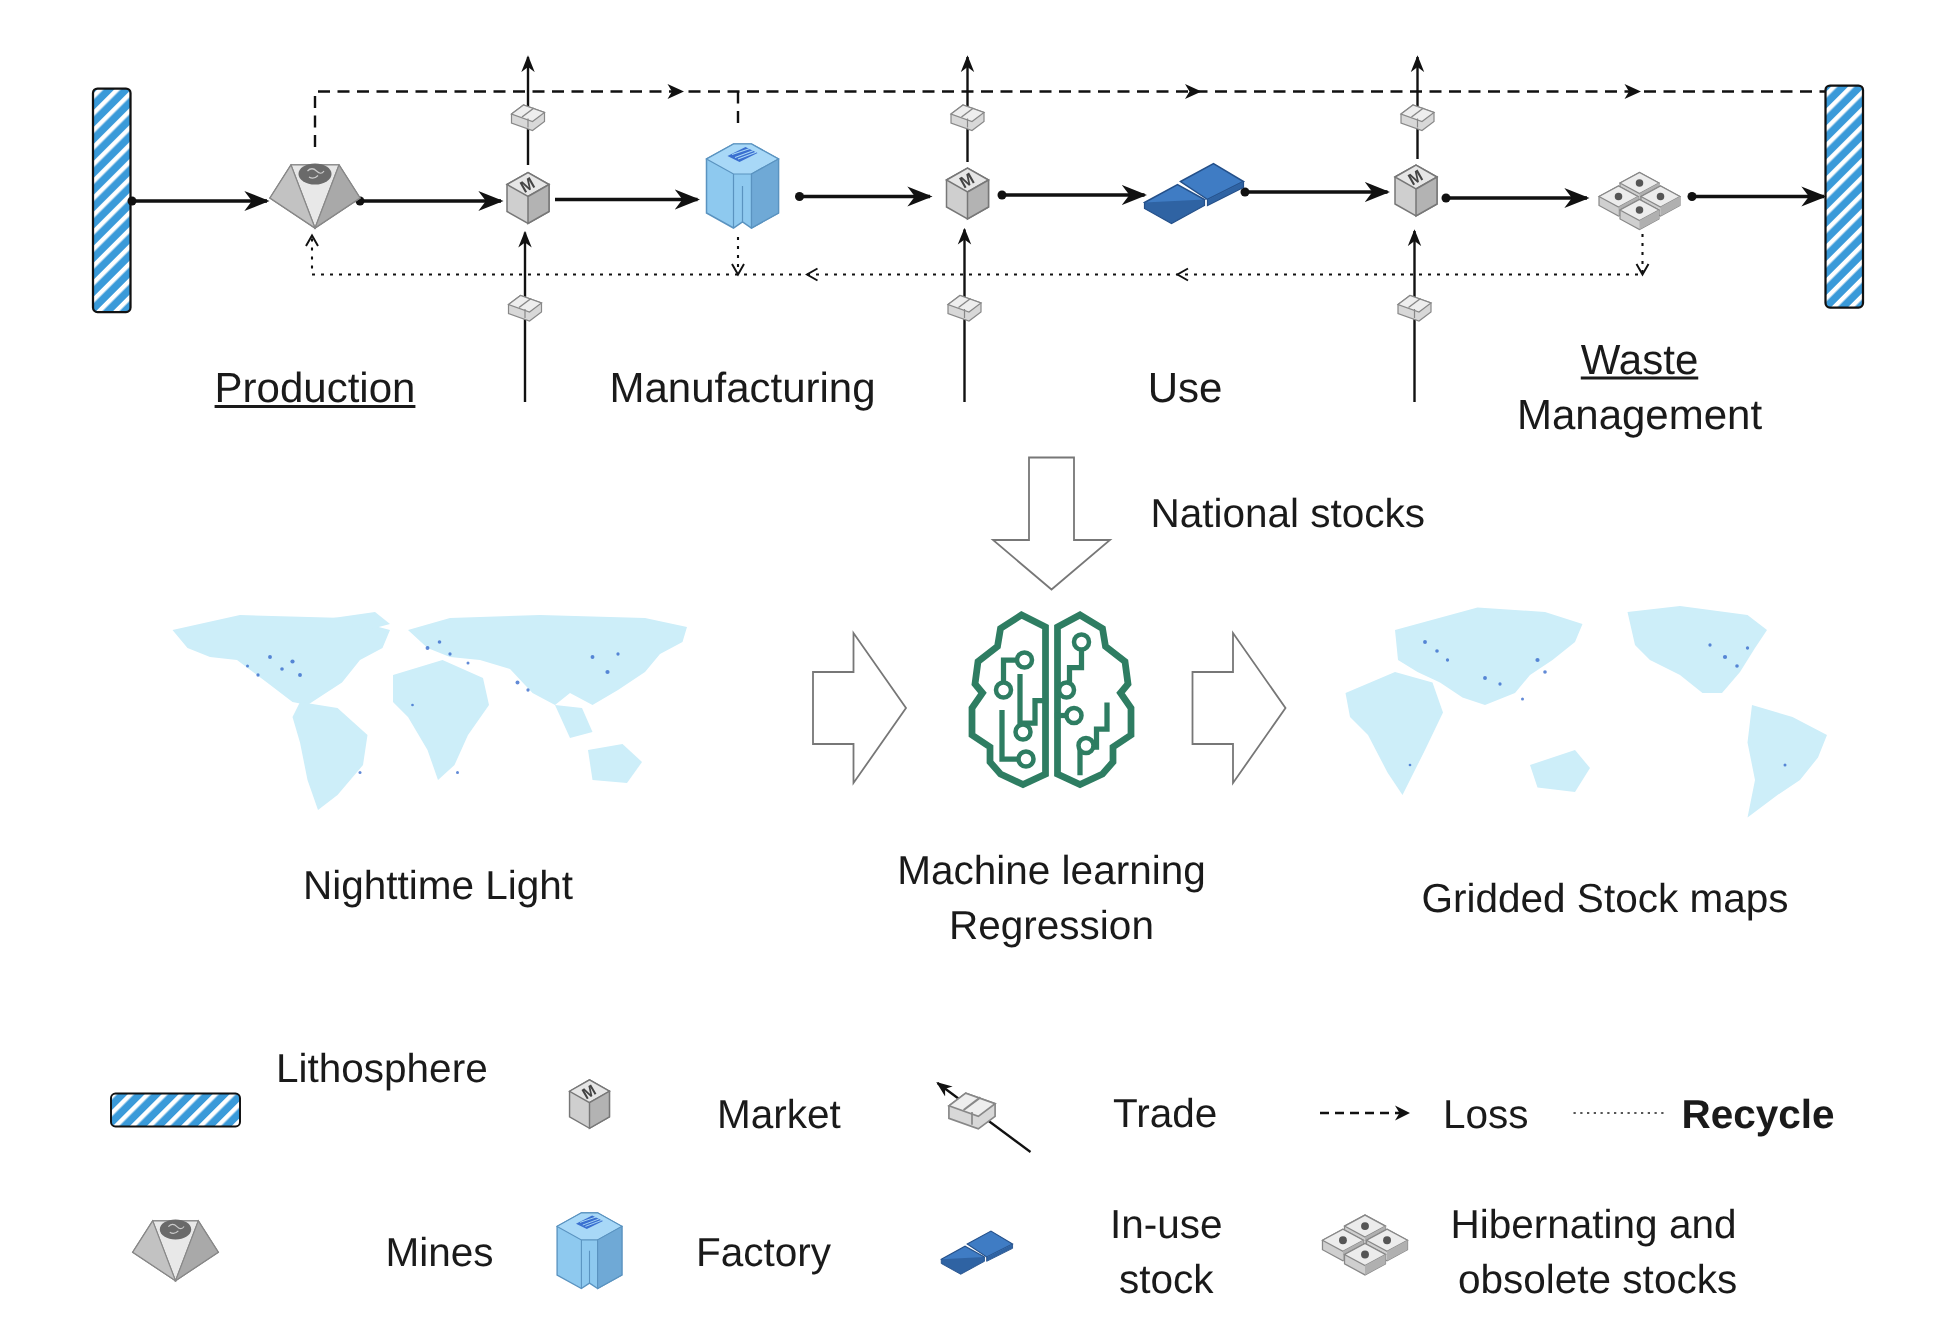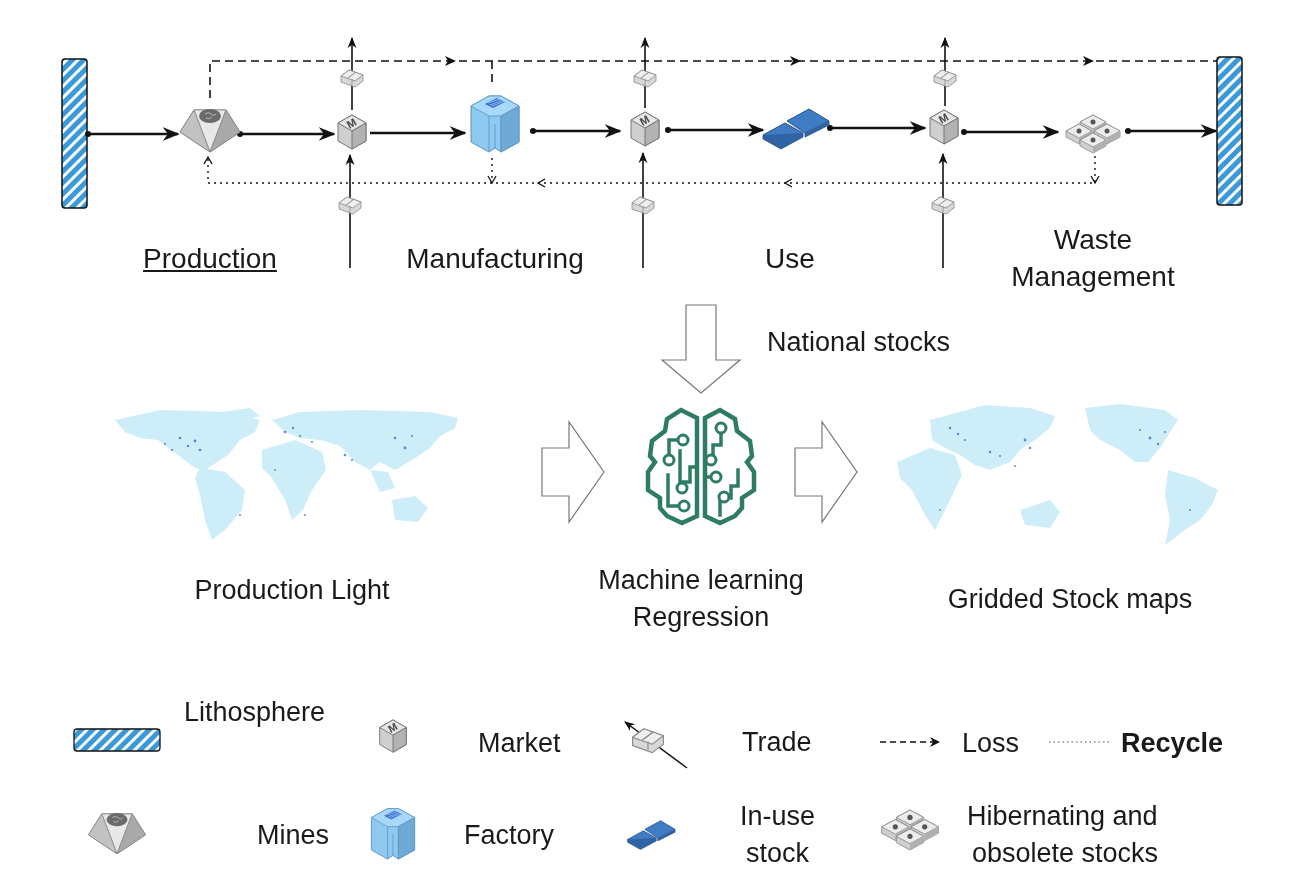--- a/index.html
+++ b/index.html
@@ -288,25 +288,25 @@
       <use href="#inuseIcon" x="652" y="838" transform="translate(652 838) scale(0.72) translate(-652 -838)"></use>
     </g>
   <g>
       <use href="#hibIcon" x="910" y="830" transform="translate(910 830) scale(1.05) translate(-910 -830)"></use>
     </g>
 </svg>
 
 <div class="lbl stage-label" style="left:110px; top:241px; width:200px;text-decoration:underline;">Production</div>
 <div class="lbl stage-label" style="left:385px; top:241px; width:220px;">Manufacturing</div>
 <div class="lbl stage-label" style="left:740px; top:241px; width:100px;">Use</div>
-<div class="lbl stage-label" style="left:993px; top:222px; width:200px;">Waste</div>
+<div class="lbl stage-label" style="left:993px; top:222px; width:200px;text-decoration:underline;">Waste</div>
 <div class="lbl stage-label" style="left:993px; top:259px; width:200px;">Management</div>
 
 <div class="lbl left" style="left:767px; top:324px;">National stocks</div>
-<div class="lbl" style="left:142px; top:572px; width:300px;">Production Light</div>
+<div class="lbl" style="left:142px; top:572px; width:300px;">Nighttime Light</div>
 <div class="lbl" style="left:551px; top:562px; width:300px;">Machine learning</div>
 <div class="lbl" style="left:551px; top:599px; width:300px;">Regression</div>
 <div class="lbl" style="left:915px; top:581px; width:310px;text-align:center;">Gridded Stock maps</div>
 
 <div class="lbl left" style="left:184px; top:694px;text-align:center;">Lithosphere</div>
 <div class="lbl left" style="left:468px; top:725px;margin-left:10px;">Market</div>
 <div class="lbl left" style="left:742px; top:724px;">Trade</div>
 <div class="lbl left" style="left:962px; top:725px;">Loss</div>
 <div class="lbl left" style="left:1121px; top:725px;font-weight:bold;">Recycle</div>
 <div class="lbl left" style="left:217px; top:817px;margin-left:40px;">Mines</div>

